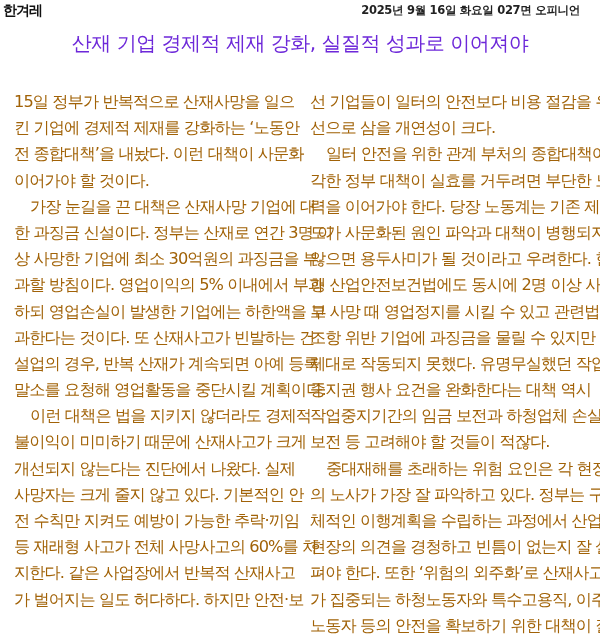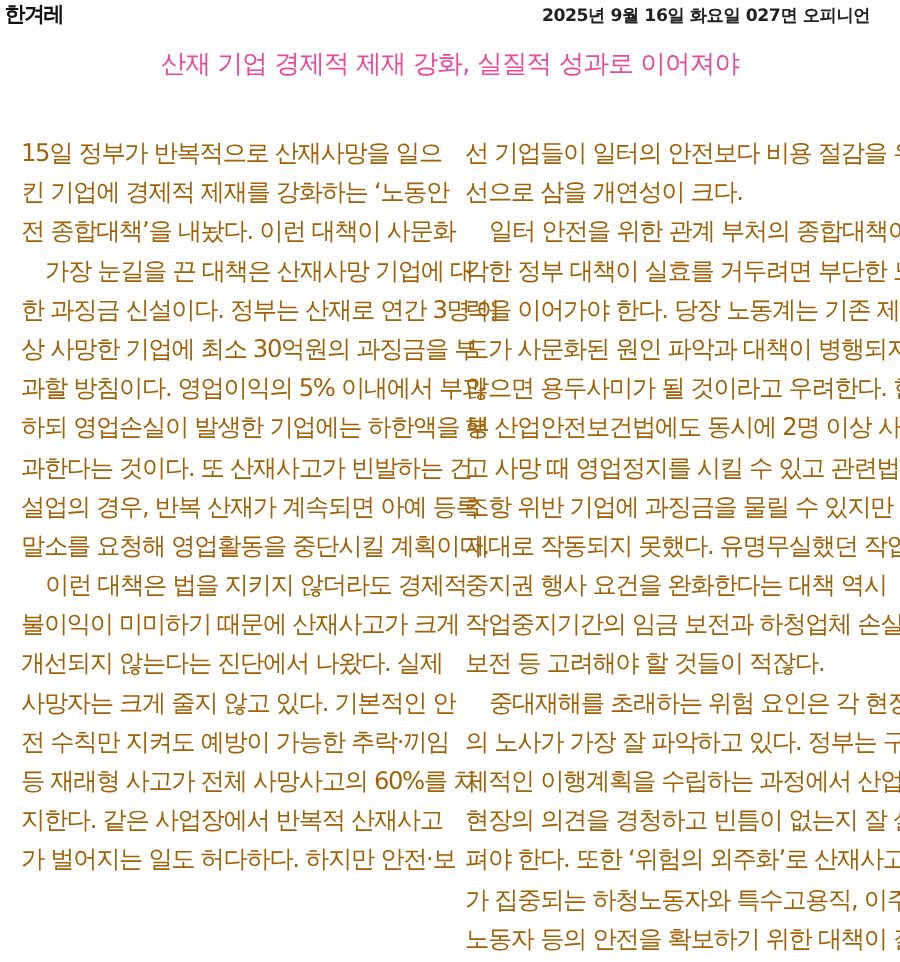--- a/index.html
+++ b/index.html
@@ -42,25 +42,25 @@
       line-height: 14px;
       letter-spacing: -0.3px;
     }
     .headline {
       position: absolute;
       left: 0;
       top: 27px;
       width: 600px;
       text-align: center;
       font-family: "DejaVu Sans", sans-serif;
-      font-size: 17px;
+      font-size: 20px;
       font-weight: normal;
       line-height: 32px;
       letter-spacing: -0.5px;
-      color: #ec4899;
+      color: #6d28d9;
       margin: 0;
     }
     .column {
       position: absolute;
       top: 89px;
       width: 276px;
     }
     .col-left { left: 14px; }
     .col-right { left: 310px; }
     .line {
@@ -88,20 +88,21 @@
   <span class="logo">한겨레</span>
   <span class="dateline">2025년 9월 16일 화요일 027면 오피니언</span>
 </header>
 
 <h1 class="headline">산재 기업 경제적 제재 강화, 실질적 성과로 이어져야</h1>
 
 <div class="column col-left">
   <span class="line">15일 정부가 반복적으로 산재사망을 일으</span>
   <span class="line">킨 기업에 경제적 제재를 강화하는 ‘노동안</span>
   <span class="line">전 종합대책’을 내놨다. 이런 대책이 사문화</span>
+  <span class="line last">이어가야 할 것이다.</span>
   <span class="line indent">가장 눈길을 끈 대책은 산재사망 기업에 대</span>
   <span class="line">한 과징금 신설이다. 정부는 산재로 연간 3명 이</span>
   <span class="line">상 사망한 기업에 최소 30억원의 과징금을 부</span>
   <span class="line">과할 방침이다. 영업이익의 5% 이내에서 부과</span>
   <span class="line">하되 영업손실이 발생한 기업에는 하한액을 부</span>
   <span class="line">과한다는 것이다. 또 산재사고가 빈발하는 건</span>
   <span class="line">설업의 경우, 반복 산재가 계속되면 아예 등록</span>
   <span class="line last">말소를 요청해 영업활동을 중단시킬 계획이다.</span>
   <span class="line indent">이런 대책은 법을 지키지 않더라도 경제적</span>
   <span class="line">불이익이 미미하기 때문에 산재사고가 크게</span>

